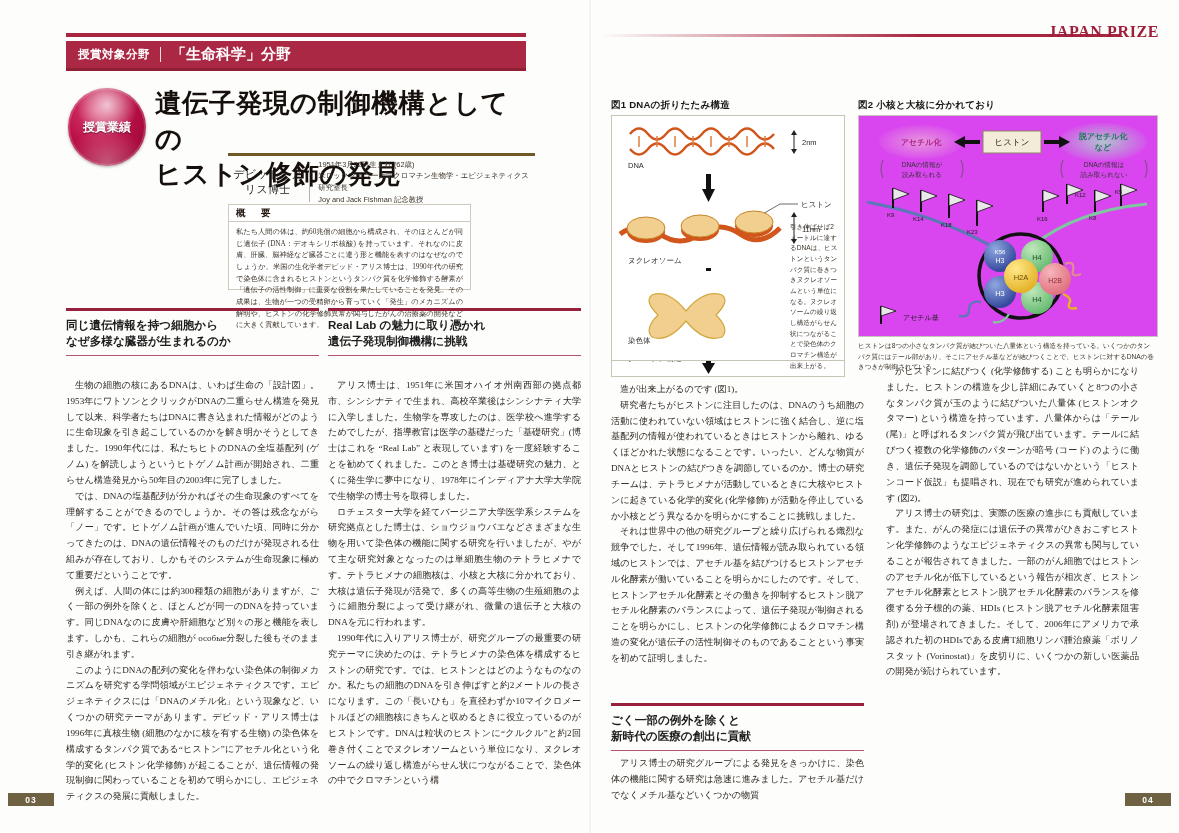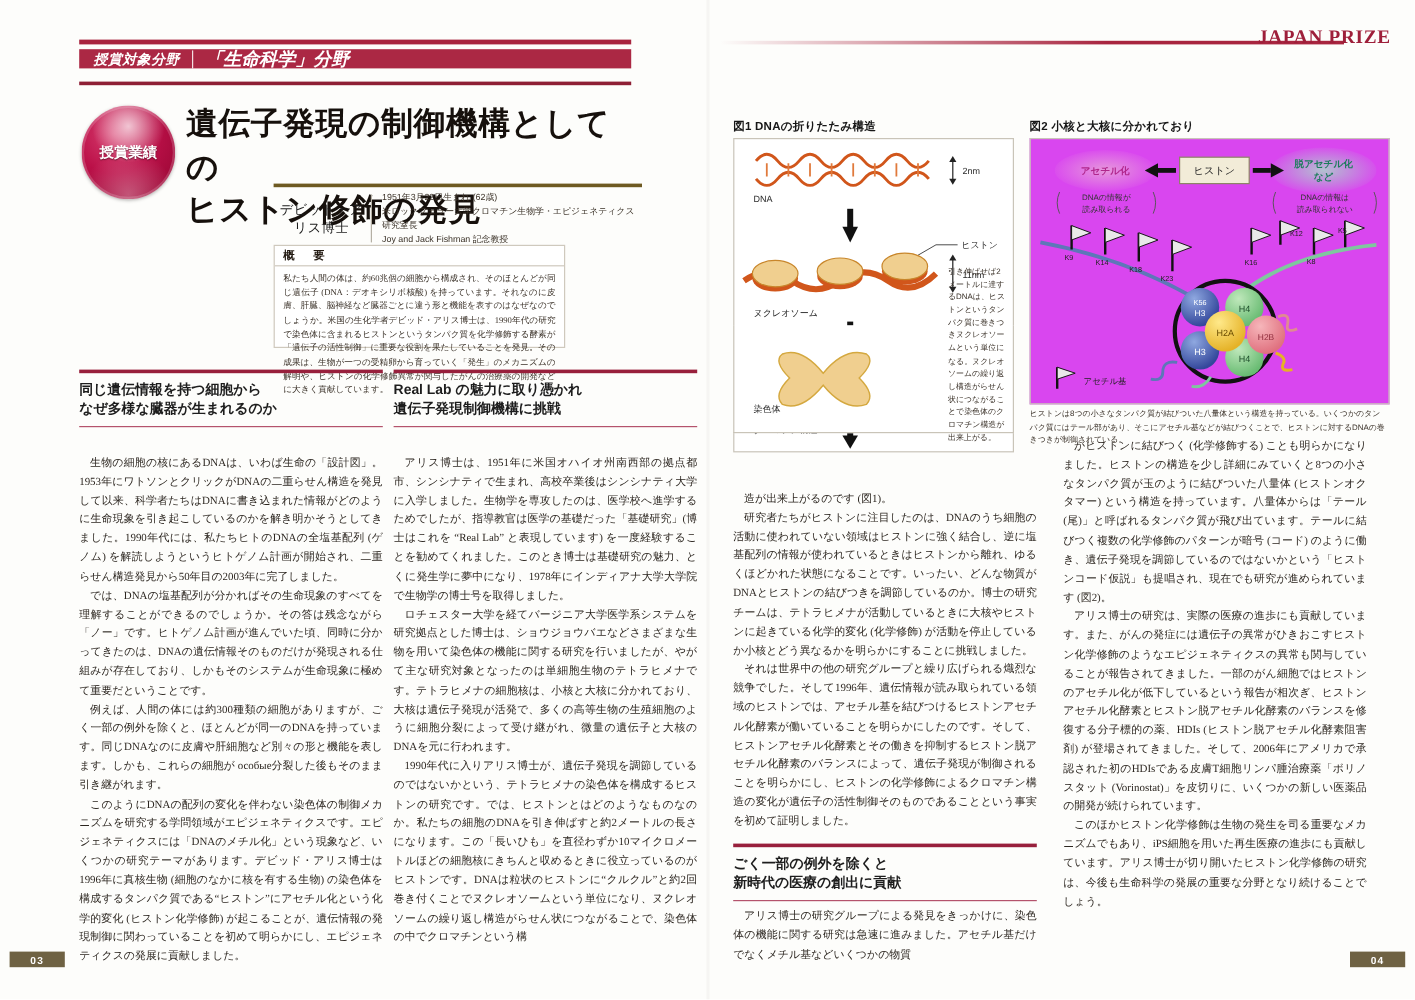--- a/index.html
+++ b/index.html
@@ -14,22 +14,22 @@
   
   .page-left  { position:absolute; left:0;   top:0; width:590px; height:833px; background:#fdfdfb; }
   .page-right { position:absolute; left:590px; top:0; width:589px; height:833px; background:#fdfdfb; }
   .gutter { position:absolute; left:589px; top:0; width:2px; height:833px;
             background:linear-gradient(to right,#e9e7e2,#ffffff,#e9e7e2); }
 
   
   .bandtop { position:absolute; left:66px; top:33px; width:460px; height:4px; background:#a8253f; }
 
   .field-bar {
-    position:absolute; left:66px; top:41px; width:460px; height:16px;
-    background:#ab2844; display:flex; align-items:center; color:#fff;font-style:italic;
+    position:absolute; left:66px; top:41px; width:460px; height:27px;
+    background:#ab2844; display:flex; align-items:center; color:#fff;
   }
   .field-bar .tag {
     font-size:11.5px; font-weight:bold; letter-spacing:.5px; padding-left:12px; padding-right:10px;
     white-space:nowrap;
   }
   .field-bar .sep { width:1px; height:15px; background:rgba(255,255,255,.85); }
   .field-bar .fname { font-size:15px; font-weight:bold; padding-left:10px; white-space:nowrap; }
   .bandtop2 { position:absolute; left:66px; top:68px; width:460px; height:3px; background:#8e1f35; }
 
   .medal {
@@ -160,21 +160,21 @@
     <div class="toprule"></div>
     <div class="htxt">
       <div>Real Lab の魅力に取り憑かれ</div>
       <div>遺伝子発現制御機構に挑戦</div>
     </div>
     <div class="botrule"></div>
   </div>
   <div class="col" style="left:328px; top:378px; height:420px;">
     <p>アリス博士は、1951年に米国オハイオ州南西部の拠点都市、シンシナティで生まれ、高校卒業後はシンシナティ大学に入学しました。生物学を専攻したのは、医学校へ進学するためでしたが、指導教官は医学の基礎だった「基礎研究」(博士はこれを “Real Lab” と表現しています) を一度経験することを勧めてくれました。このとき博士は基礎研究の魅力、とくに発生学に夢中になり、1978年にインディアナ大学大学院で生物学の博士号を取得しました。</p>
     <p>ロチェスター大学を経てバージニア大学医学系システムを研究拠点とした博士は、ショウジョウバエなどさまざまな生物を用いて染色体の機能に関する研究を行いましたが、やがて主な研究対象となったのは単細胞生物のテトラヒメナです。テトラヒメナの細胞核は、小核と大核に分かれており、大核は遺伝子発現が活発で、多くの高等生物の生殖細胞のように細胞分裂によって受け継がれ、微量の遺伝子と大核のDNAを元に行われます。</p>
-    <p>1990年代に入りアリス博士が、遺伝子発現を調節しているのではないかという、テトラヒメナの染色体を構成するヒストンの研究です。では、ヒストンとはどのようなものなのか。私たちの細胞のDNAを引き伸ばすと約2メートルの長さになります。この「長いひも」を直径わずか10マイクロメートルほどの細胞核にきちんと収めるときに役立っているのがヒストンです。DNAは粒状のヒストンに“クルクル”と約2回巻き付くことでヌクレオソームという単位になり、ヌクレオソームの繰り返し構造がらせん状につながることで、染色体の中でクロマチンという構</p>
+    <p>1990年代に入りアリス博士が、研究グループの最重要の研究テーマに決めたのは、テトラヒメナの染色体を構成するヒストンの研究です。では、ヒストンとはどのようなものなのか。私たちの細胞のDNAを引き伸ばすと約2メートルの長さになります。この「長いひも」を直径わずか10マイクロメートルほどの細胞核にきちんと収めるときに役立っているのがヒストンです。DNAは粒状のヒストンに“クルクル”と約2回巻き付くことでヌクレオソームという単位になり、ヌクレオソームの繰り返し構造がらせん状につながることで、染色体の中でクロマチンという構</p>
   </div>
 
   <div class="pagenum pn-left">03</div>
 
   <div class="jp-rule"></div>
   <div class="jp-title">JAPAN PRIZE</div>
 
   <div class="figcap" style="left:611px; top:99px;">図1  DNAの折りたたみ構造</div>
   <div class="figbox" style="left:611px; top:115px; width:234px; height:262px;">
     <svg width="232" height="260" viewBox="0 0 232 260">
@@ -422,38 +422,37 @@
 
       <g>
         <line x1="22" y1="190" x2="22" y2="208" stroke="#111" stroke-width="2"></line>
         <path d="M22,190 L37,195 L22,200 Z" fill="#e9e9e9" stroke="#111" stroke-width=".8"></path>
         <text x="44" y="204" font-size="7" fill="#222">アセチル基</text>
       </g>
     </svg>
   </div>
   <div class="fig-note" style="left:858px; top:341px; width:298px;">ヒストンは8つの小さなタンパク質が結びついた八量体という構造を持っている。いくつかのタンパク質にはテール部があり、そこにアセチル基などが結びつくことで、ヒストンに対するDNAの巻きつきが制御されている。</div>
 
-  <div class="col" style="left:611px; top:382px; height:300px;margin-top:26px;">
+  <div class="col" style="left:611px; top:382px; height:300px;">
     <p>造が出来上がるのです (図1)。</p>
     <p>研究者たちがヒストンに注目したのは、DNAのうち細胞の活動に使われていない領域はヒストンに強く結合し、逆に塩基配列の情報が使われているときはヒストンから離れ、ゆるくほどかれた状態になることです。いったい、どんな物質がDNAとヒストンの結びつきを調節しているのか。博士の研究チームは、テトラヒメナが活動しているときに大核やヒストンに起きている化学的変化 (化学修飾) が活動を停止しているか小核とどう異なるかを明らかにすることに挑戦しました。</p>
     <p>それは世界中の他の研究グループと繰り広げられる熾烈な競争でした。そして1996年、遺伝情報が読み取られている領域のヒストンでは、アセチル基を結びつけるヒストンアセチル化酵素が働いていることを明らかにしたのです。そして、ヒストンアセチル化酵素とその働きを抑制するヒストン脱アセチル化酵素のバランスによって、遺伝子発現が制御されることを明らかにし、ヒストンの化学修飾によるクロマチン構造の変化が遺伝子の活性制御そのものであることという事実を初めて証明しました。</p>
   </div>
   <div class="sec" style="left:611px; top:703px;">
     <div class="toprule"></div>
     <div class="htxt">
       <div>ごく一部の例外を除くと</div>
       <div>新時代の医療の創出に貢献</div>
     </div>
     <div class="botrule"></div>
   </div>
   <div class="col" style="left:611px; top:756px; height:52px;">
     <p>アリス博士の研究グループによる発見をきっかけに、染色体の機能に関する研究は急速に進みました。アセチル基だけでなくメチル基などいくつかの物質</p>
   </div>
 
   <div class="col" style="left:886px; top:364px; height:420px;">
     <p>がヒストンに結びつく (化学修飾する) ことも明らかになりました。ヒストンの構造を少し詳細にみていくと8つの小さなタンパク質が玉のように結びついた八量体 (ヒストンオクタマー) という構造を持っています。八量体からは「テール(尾)」と呼ばれるタンパク質が飛び出ています。テールに結びつく複数の化学修飾のパターンが暗号 (コード) のように働き、遺伝子発現を調節しているのではないかという「ヒストンコード仮説」も提唱され、現在でも研究が進められています (図2)。</p>
     <p>アリス博士の研究は、実際の医療の進歩にも貢献しています。また、がんの発症には遺伝子の異常がひきおこすヒストン化学修飾のようなエピジェネティクスの異常も関与していることが報告されてきました。一部のがん細胞ではヒストンのアセチル化が低下しているという報告が相次ぎ、ヒストンアセチル化酵素とヒストン脱アセチル化酵素のバランスを修復する分子標的の薬、HDIs (ヒストン脱アセチル化酵素阻害剤) が登場されてきました。そして、2006年にアメリカで承認された初のHDIsである皮膚T細胞リンパ腫治療薬「ボリノスタット (Vorinostat)」を皮切りに、いくつかの新しい医薬品の開発が続けられています。</p>
-    <p>このほかヒストン化学修飾は生物の発生を司る重要なメカニズムでもあり、iPS細胞を用いた再生医療の進歩にも貢献しています。アリス博士が切り開いたヒストン化学修飾の研究は、今後も生命科学の発展の重要な分野となり続けることでしょう。</p>
   </div>
 
   <div class="pagenum pn-right">04</div>
 
 </div>
 
 </body></html>

